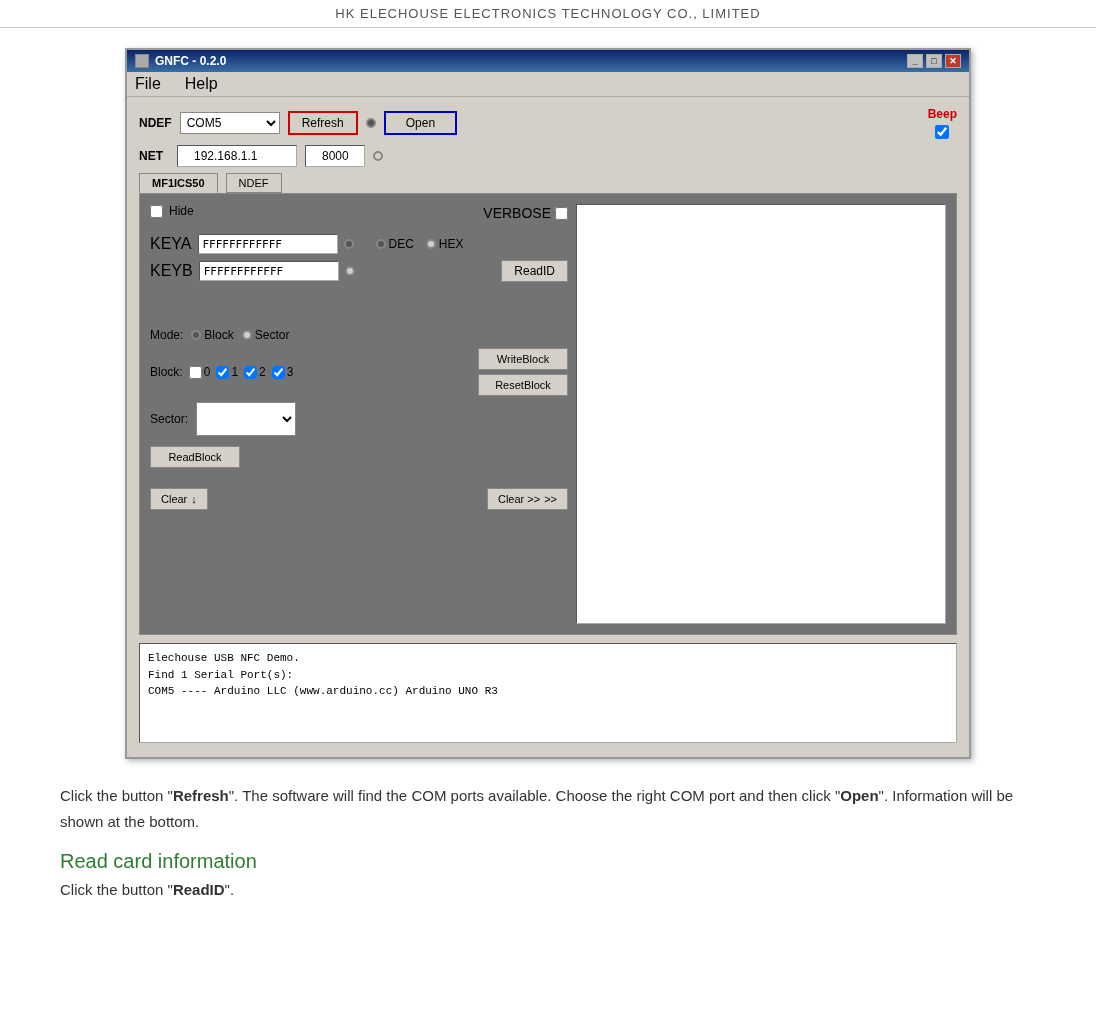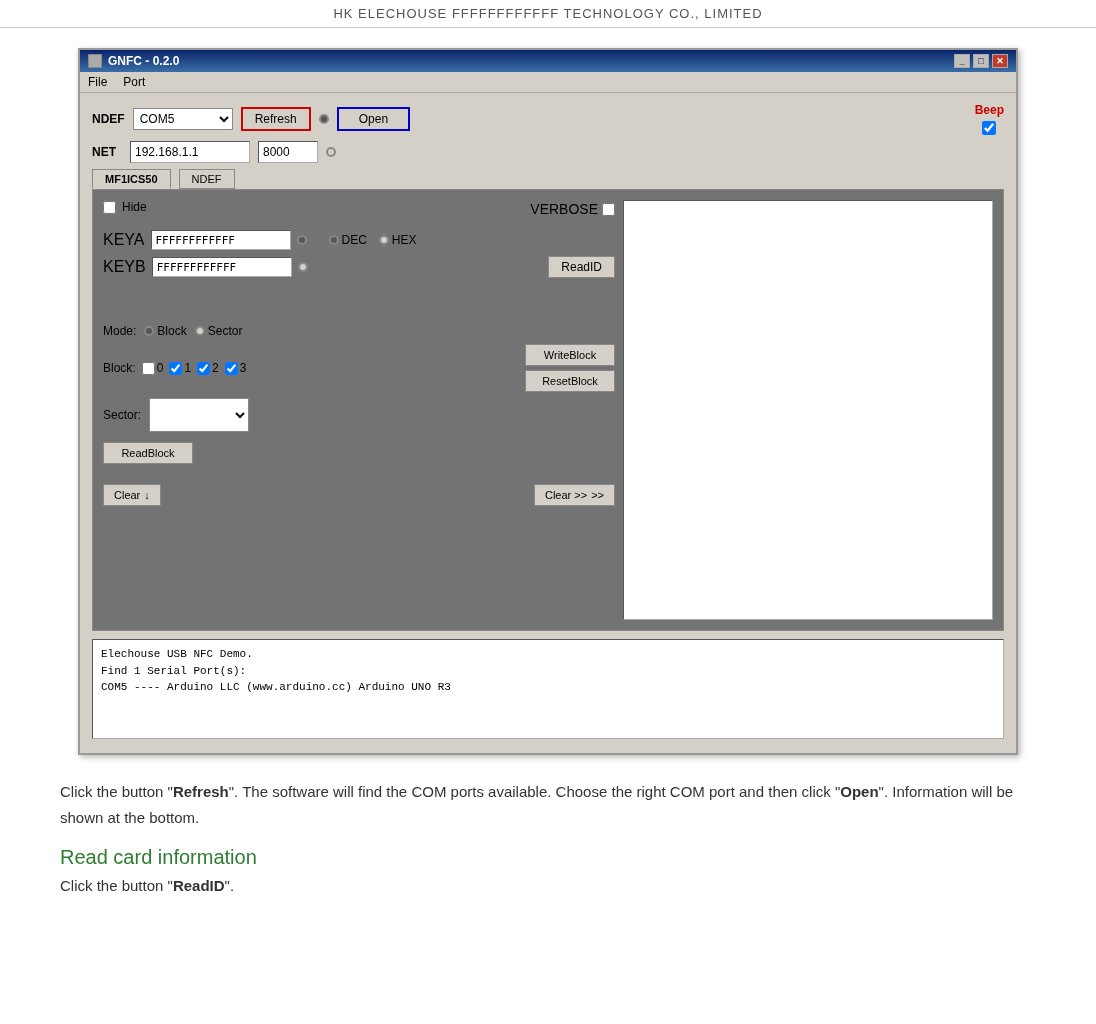--- a/index.html
+++ b/index.html
@@ -23,21 +23,21 @@
 
     
     .doc-body {
       padding: 20px 60px;
     }
 
     
     .app-window {
       border: 2px solid #999;
       background: #d4d0c8;
-      width: 940px;
+      width: 846px;
       margin: 0 auto 24px auto;
       box-shadow: 2px 2px 6px rgba(0,0,0,0.3);
     }
 
     
     .title-bar {
       background: linear-gradient(to bottom, #0a246a, #3a6ea5);
       color: white;
       padding: 4px 8px;
       display: flex;
@@ -74,22 +74,22 @@
       color: #000;
       cursor: pointer;
     }
     .tb-btn.close { background: #c0392b; color: white; }
 
     
     .menu-bar {
       background: #d4d0c8;
       padding: 3px 8px;
       display: flex;
-      gap: 16px;
-      font-size: 12px;
+      gap: 24px;
+      font-size: 16px;
       border-bottom: 1px solid #aaa;
     }
     .menu-item { cursor: pointer; }
 
     
     .app-content {
       padding: 10px 12px;
       background: #d4d0c8;
     }
 
@@ -101,21 +101,21 @@
       margin-bottom: 6px;
     }
     .conn-label {
       font-size: 12px;
       font-weight: bold;
       min-width: 30px;
     }
     .conn-input {
       border: 1px inset #aaa;
       background: white;
-      padding: 2px 4px;
+      padding: 2px 16px;
       font-size: 12px;
       height: 22px;
     }
     .conn-select {
       border: 1px solid #888;
       background: white;
       padding: 2px;
       font-size: 12px;
       height: 22px;
       width: 100px;
@@ -374,42 +374,42 @@
     .inline-radio {
       display: inline-flex;
       align-items: center;
       gap: 3px;
     }
   </style>
 </head>
 <body>
 
 <div class="page-header">
-  <span>HK ELECHOUSE FFFFFFFFFFFF TECHNOLOGY CO., LIMITED</span>
+  <span>HK ELECHOUSE ELECTRONICS TECHNOLOGY CO., LIMITED</span>
 </div>
 
 <div class="doc-body">
 
   <div class="app-window">
 
     <div class="title-bar">
       <div class="title-bar-left">
         <span class="title-bar-icon"></span>
         <span>GNFC - 0.2.0</span>
       </div>
       <div class="title-bar-controls">
         <div class="tb-btn">_</div>
         <div class="tb-btn">□</div>
         <div class="tb-btn close">✕</div>
       </div>
     </div>
 
     <div class="menu-bar">
       <span class="menu-item">File</span>
-      <span class="menu-item">Port</span>
+      <span class="menu-item">Help</span>
     </div>
 
     <div class="app-content">
 
       <div class="conn-row top-controls-row">
         <span class="conn-label">NDEF</span>
         <select class="conn-select">
           <option>COM5</option>
         </select>
         <button class="btn-refresh">Refresh</button>

